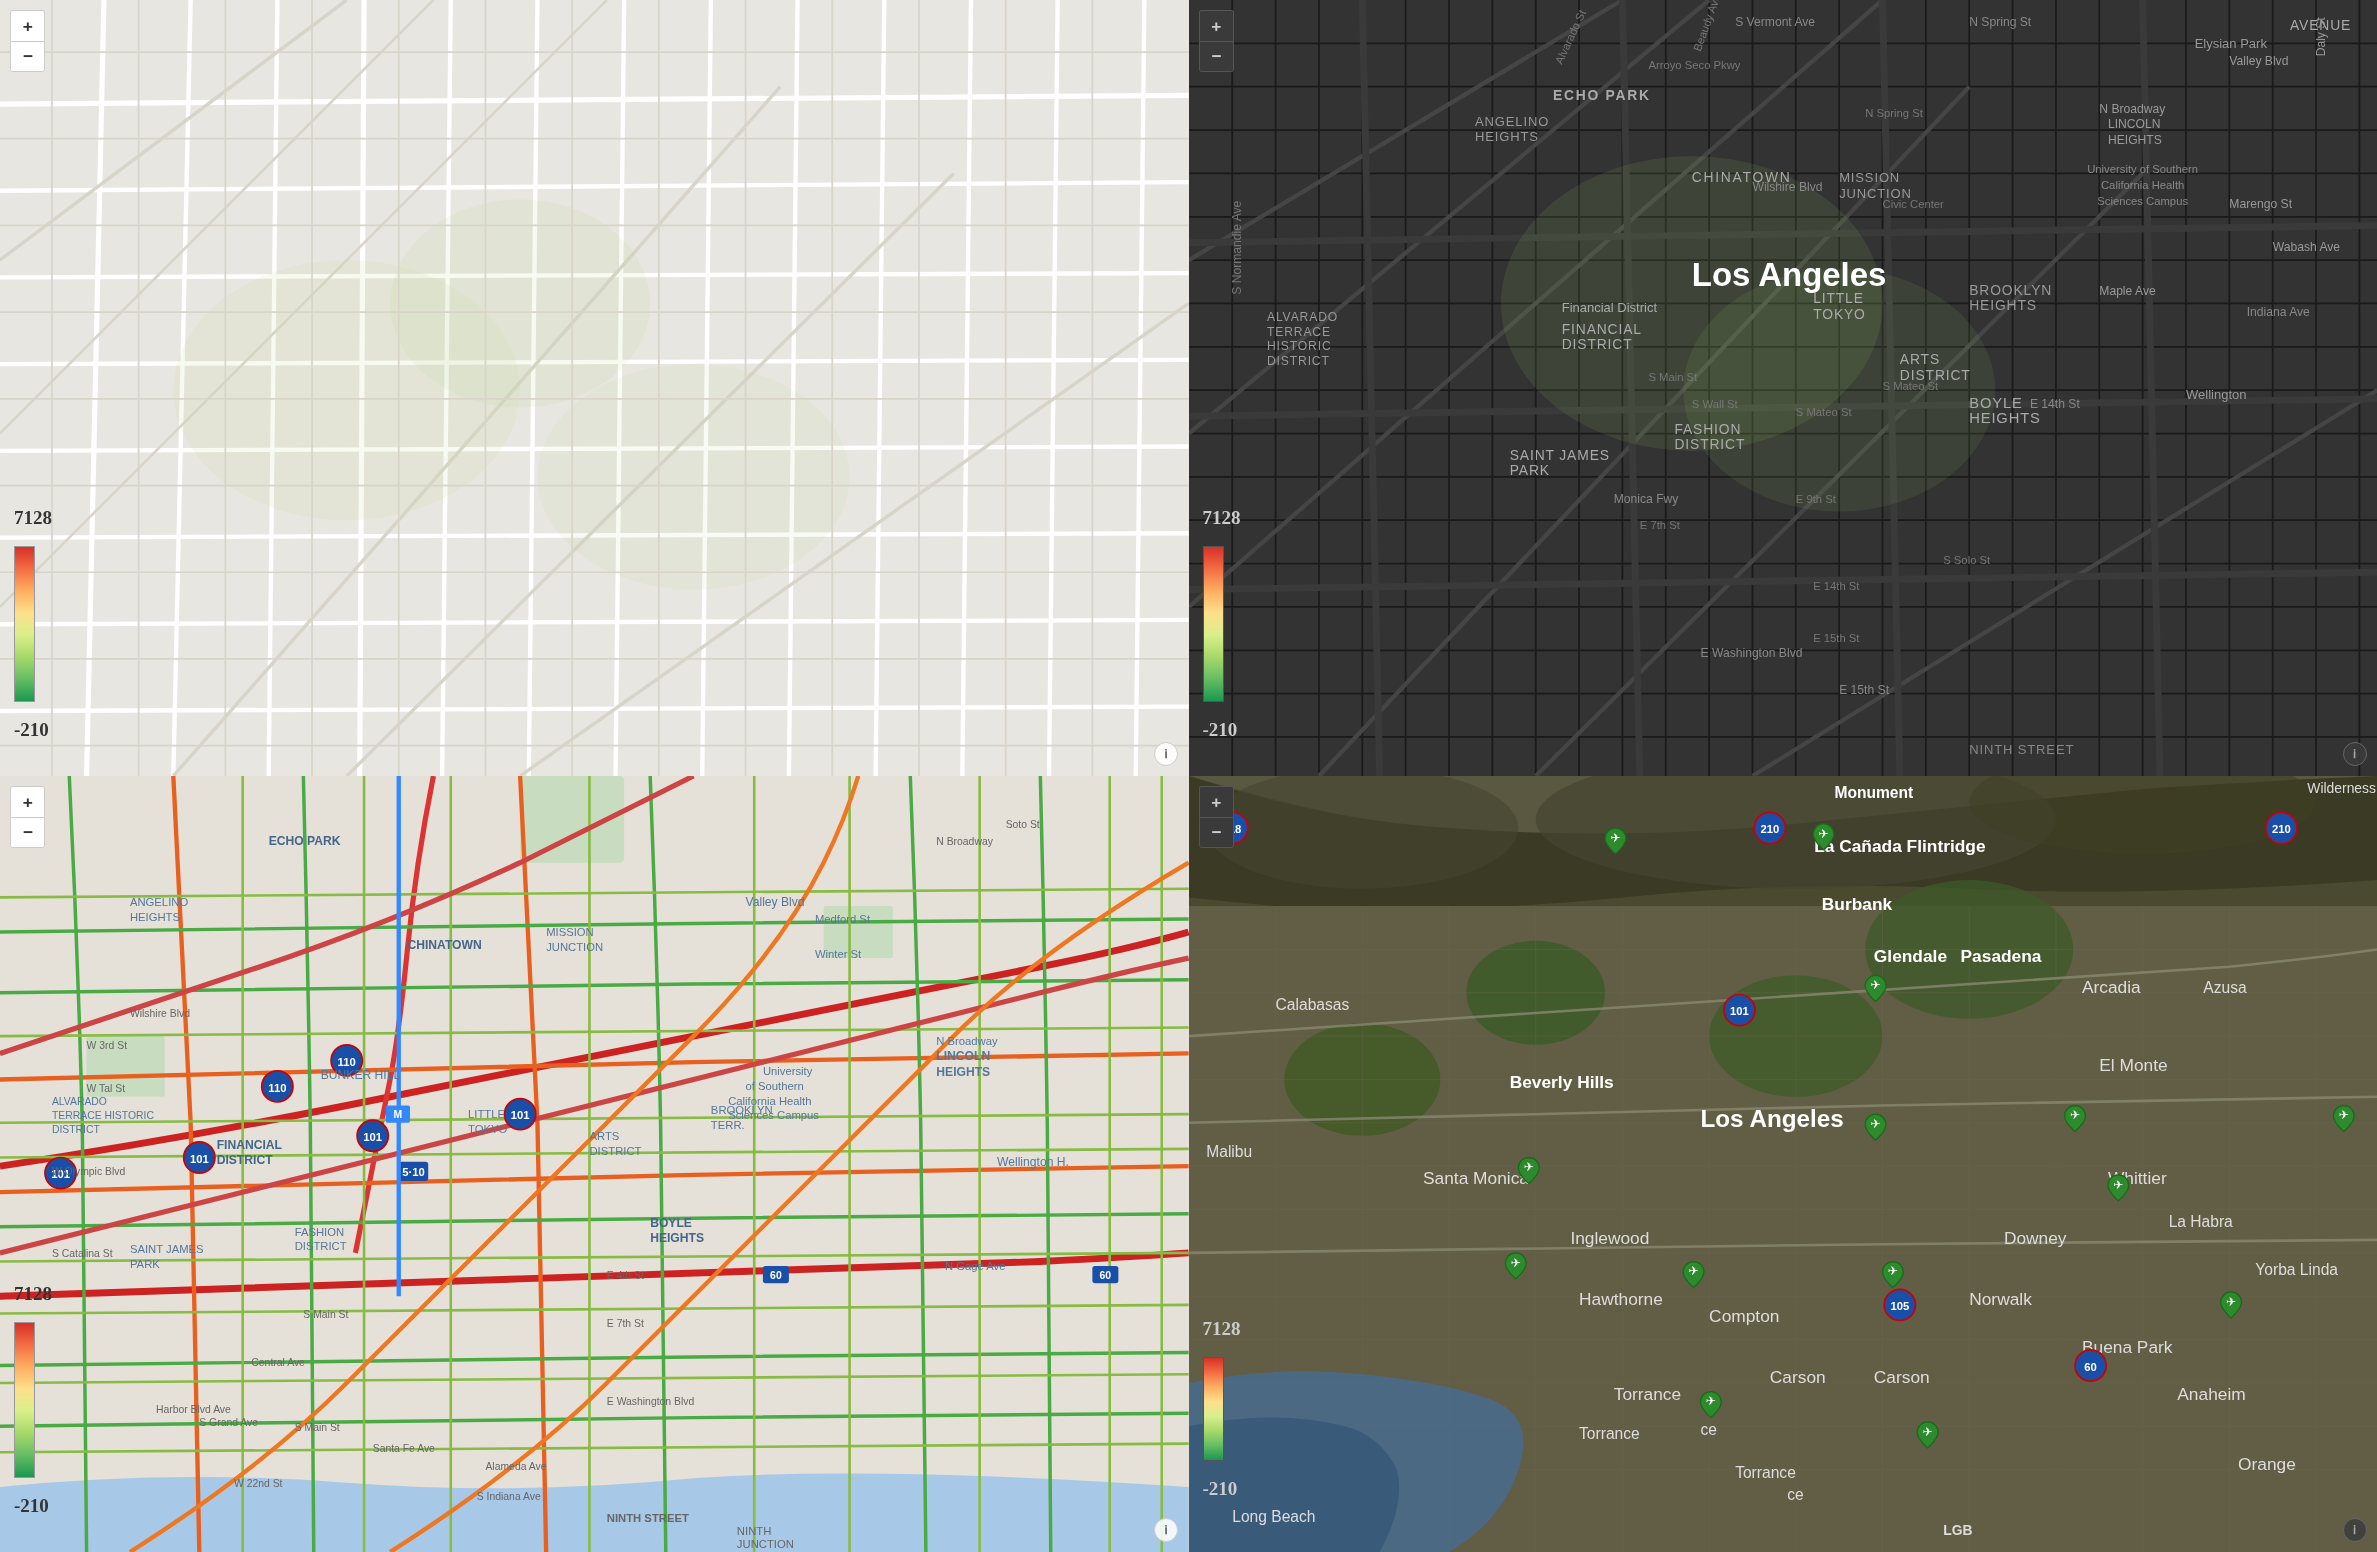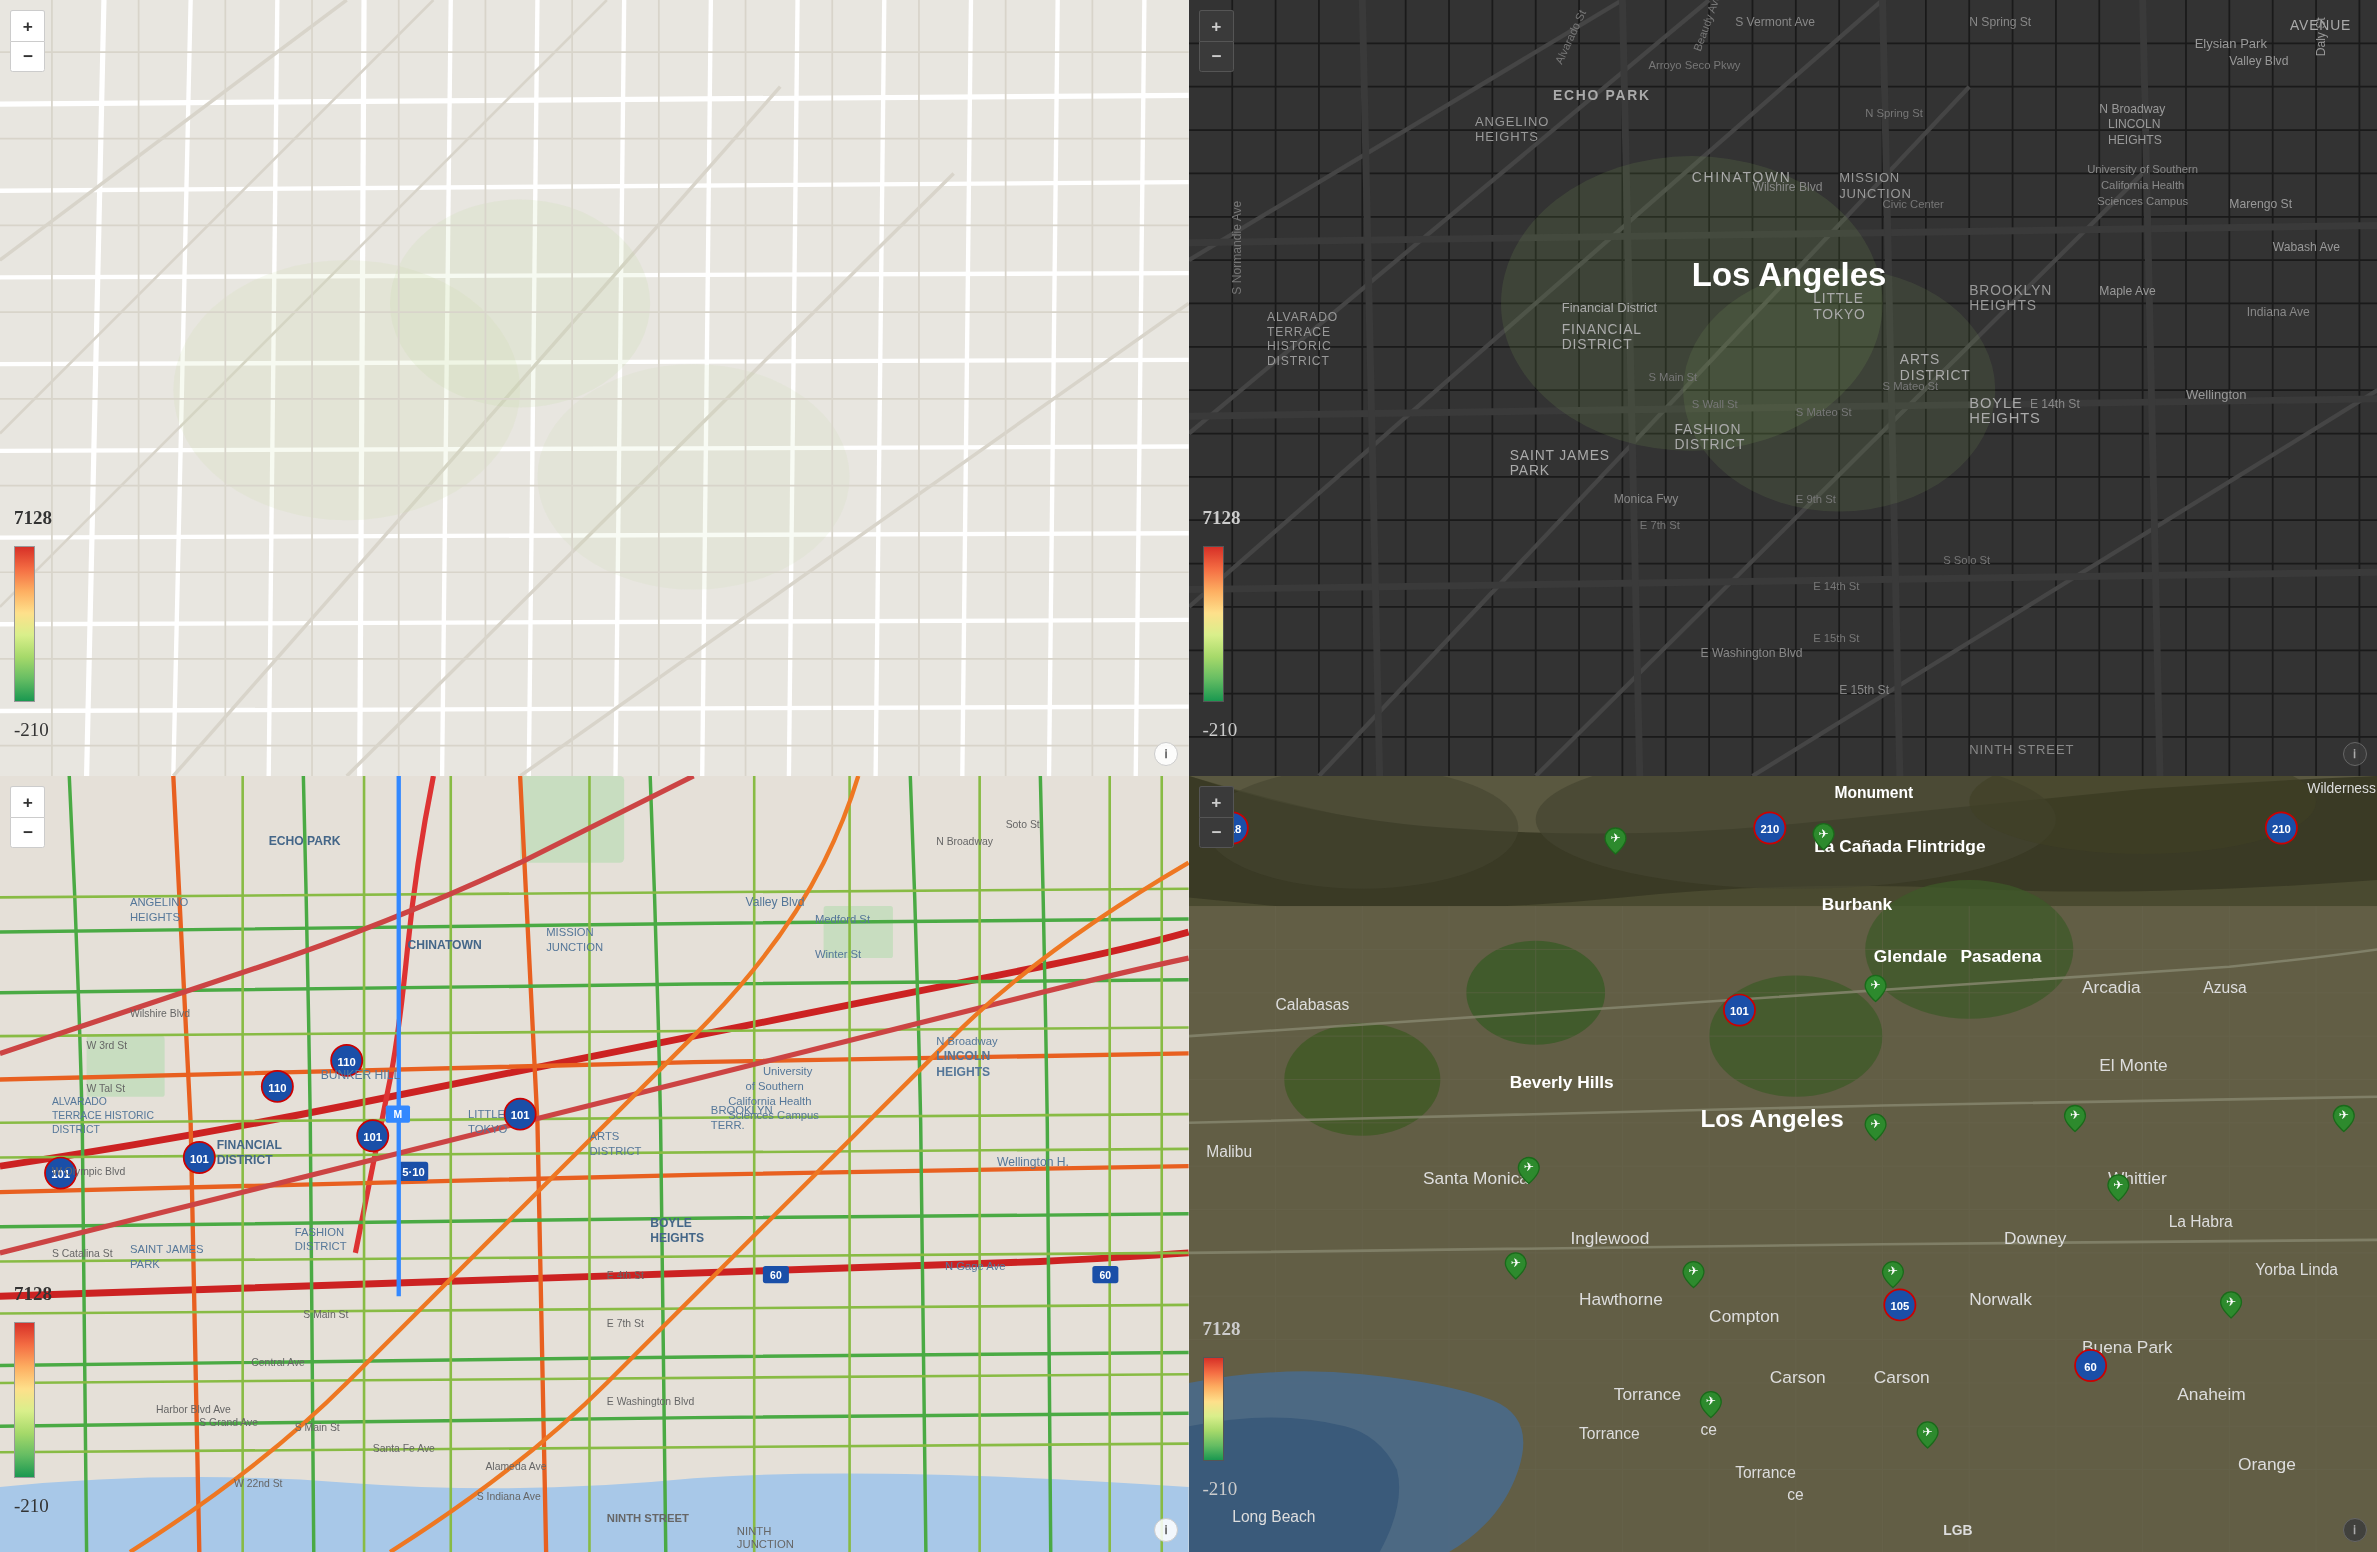--- a/index.html
+++ b/index.html
@@ -98,21 +98,21 @@
 
     .legend-bar {
       width: 21px;
       height: 156px;
       background: linear-gradient(to bottom, #d73027, #f46d43, #fdae61, #fee08b, #d9ef8b, #a6d96a, #66bd63, #1a9850);
       border: 0.9px solid #999;
     }
 
     .legend-label-bottom {
       font-size: 19px;
-      font-weight: normal;
+      font-weight: bold;
       color: #333;
     }
 
     
     .legend-dark .legend-label,
     .legend-dark .legend-label-bottom {
       color: #ccc;
     }
     .legend-dark .legend-bar {
       border-color: #555;

